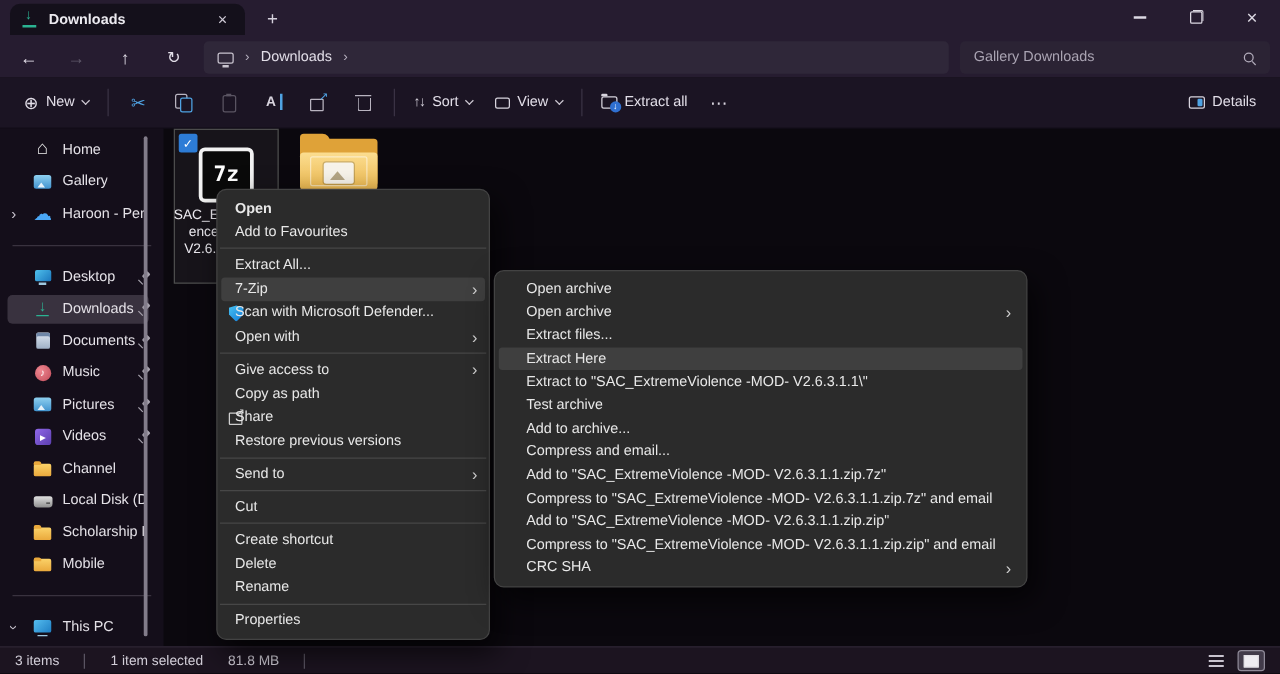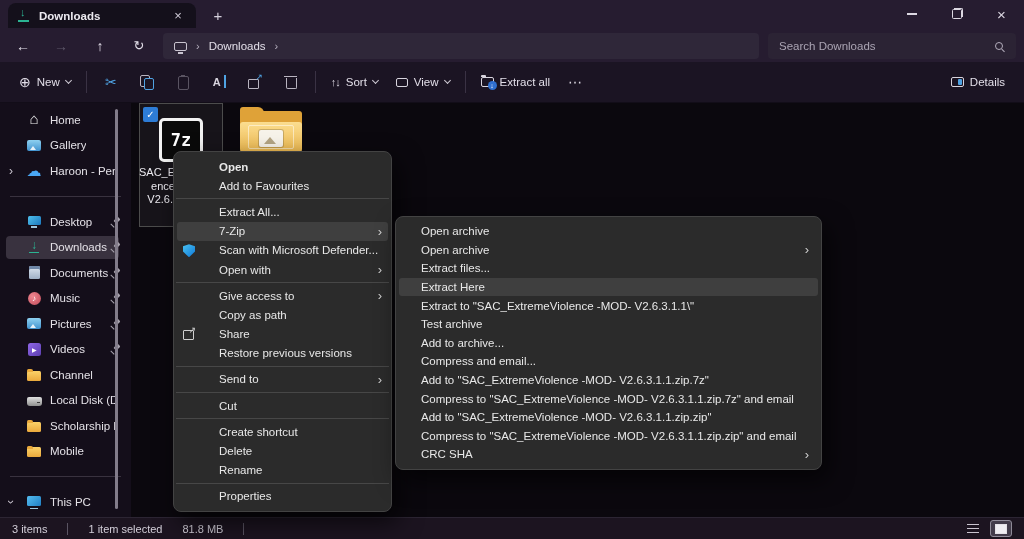--- a/index.html
+++ b/index.html
@@ -145,21 +145,21 @@
   .fb-front::before{content:"";position:absolute;top:3px;left:8px;right:8px;bottom:4px;border:1px solid rgba(255,255,255,.5);border-radius:2px;}
   .fb-page{position:absolute;left:50%;transform:translateX(-50%);bottom:6px;width:24px;height:17px;background:#f7f3ea;
            border-radius:2px;box-shadow:0 0 0 1px rgba(0,0,0,.18);}
   .fb-page::after{content:"";position:absolute;bottom:3px;left:5px;border-left:6px solid transparent;border-right:6px solid transparent;border-bottom:7px solid #b4a584;}
 
   
   .menu{position:absolute;background:#2b2b2b;border:1px solid #434343;border-radius:8px;padding:5px 0;
         box-shadow:6px 10px 24px rgba(0,0,0,.65);font-size:11.5px;color:#e8e8e8;z-index:50;}
   .ctx-menu{left:173px;top:151px;width:219px;}
   .sub-menu{left:395px;top:216px;width:427px;z-index:60;}
-  .cm-item{position:relative;height:19.2px;display:flex;align-items:center;padding:0 9px 0 45px;white-space:nowrap;}
+  .cm-item{position:relative;height:19.2px;display:flex;align-items:center;padding:0 9px 0 14px;white-space:nowrap;}
   .sub-menu .cm-item{height:18.6px;padding:0 12px 0 25px;}
   .cm-item.bold .cm-label{font-weight:bold;}
   .cm-item.highlighted::before{content:"";position:absolute;left:3px;right:3px;top:0;bottom:0;background:#3f3f3f;border-radius:3px;}
   .cm-item>*{position:relative;}
   .cm-label{overflow:hidden;text-overflow:ellipsis;}
   .cm-arrow{display:none;margin-left:auto;color:#cfcfcf;font-size:13px;line-height:1;}
   .cm-item.has-arrow .cm-arrow{display:block;}
   .cm-arrow::before{content:"\203A";}
   .cm-sep{height:1px;background:#474747;margin:3px 2px;}
   .cm-icon{position:absolute;left:8px;top:50%;transform:translateY(-50%);width:14px;height:14px;}
@@ -202,21 +202,21 @@
     <div class="nav-btn nav-up">↑</div>
     <div class="nav-btn nav-refresh">↻</div>
 
     <div class="addressbar">
       <span class="mon"></span>
       <span class="crumb-sep"></span>
       <span>Downloads</span>
       <span class="crumb-sep"></span>
     </div>
     <div class="searchbox">
-      <span>Search Downloads</span>
+      <span>Gallery Downloads</span>
       <span class="mag"></span>
     </div>
   </div>
 
   <div class="toolbar">
     <div class="tb-btn">
       <span class="plus-circle"></span>
       <span>New</span>
       <span class="chev"></span>
     </div>

